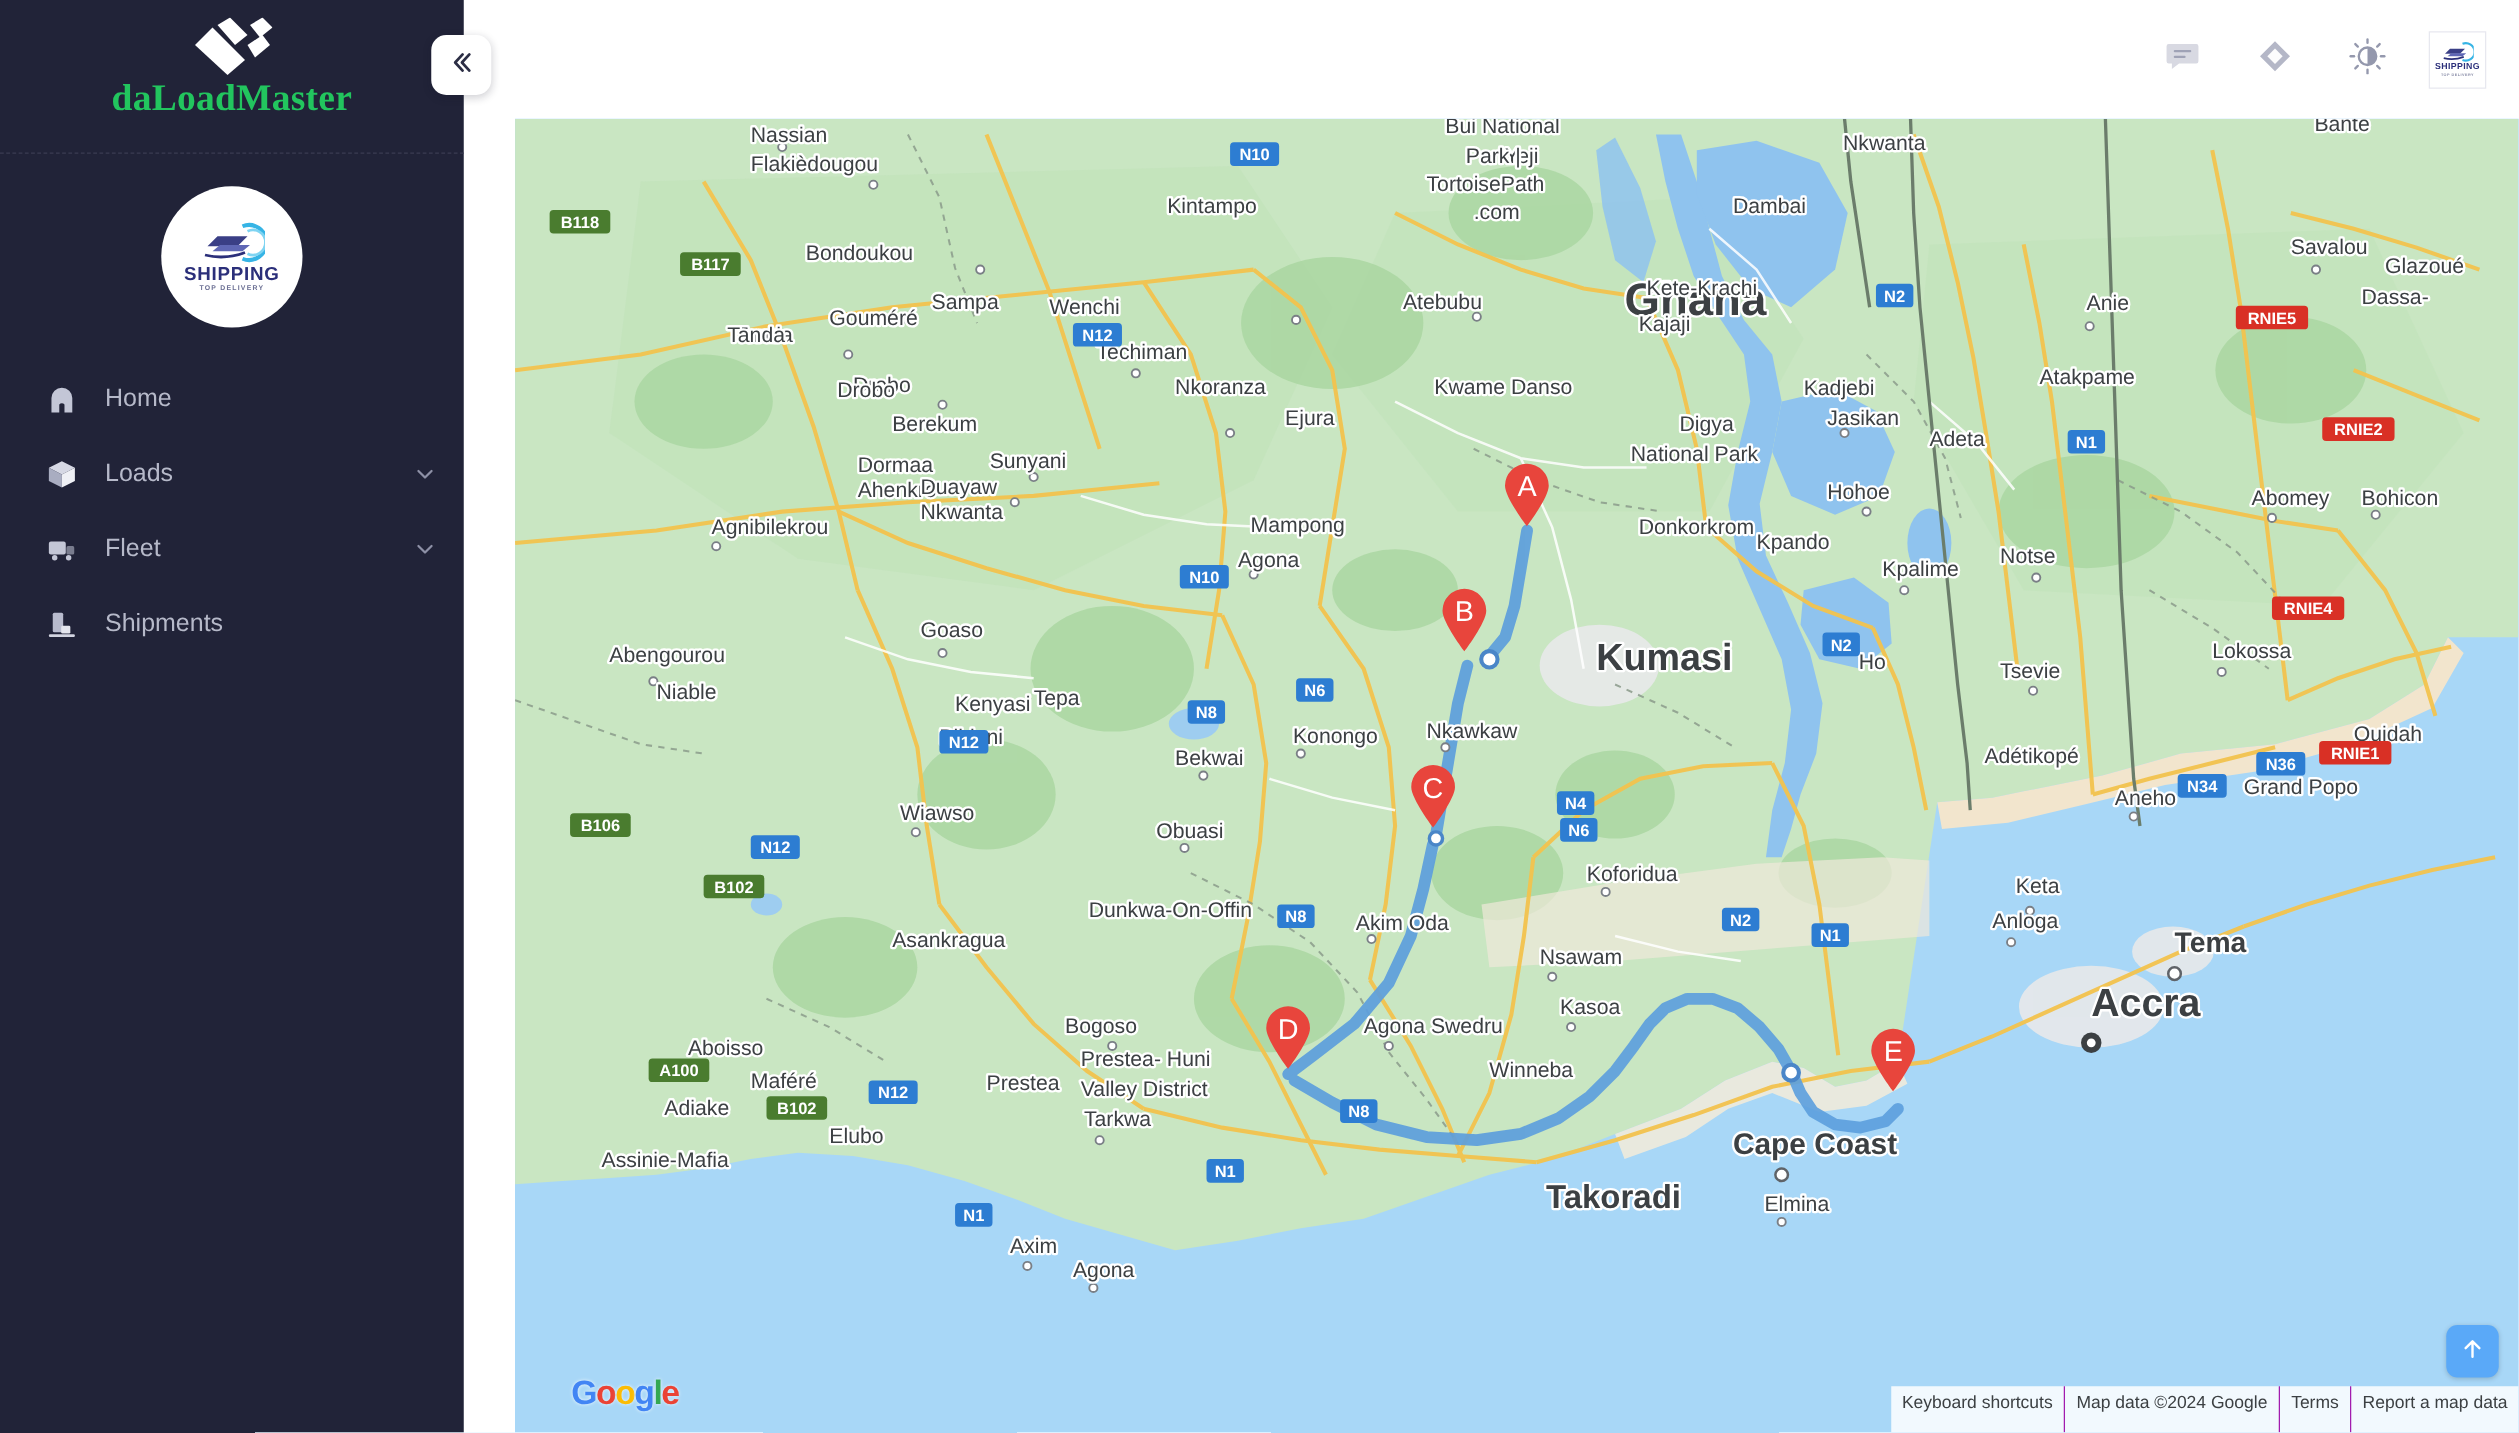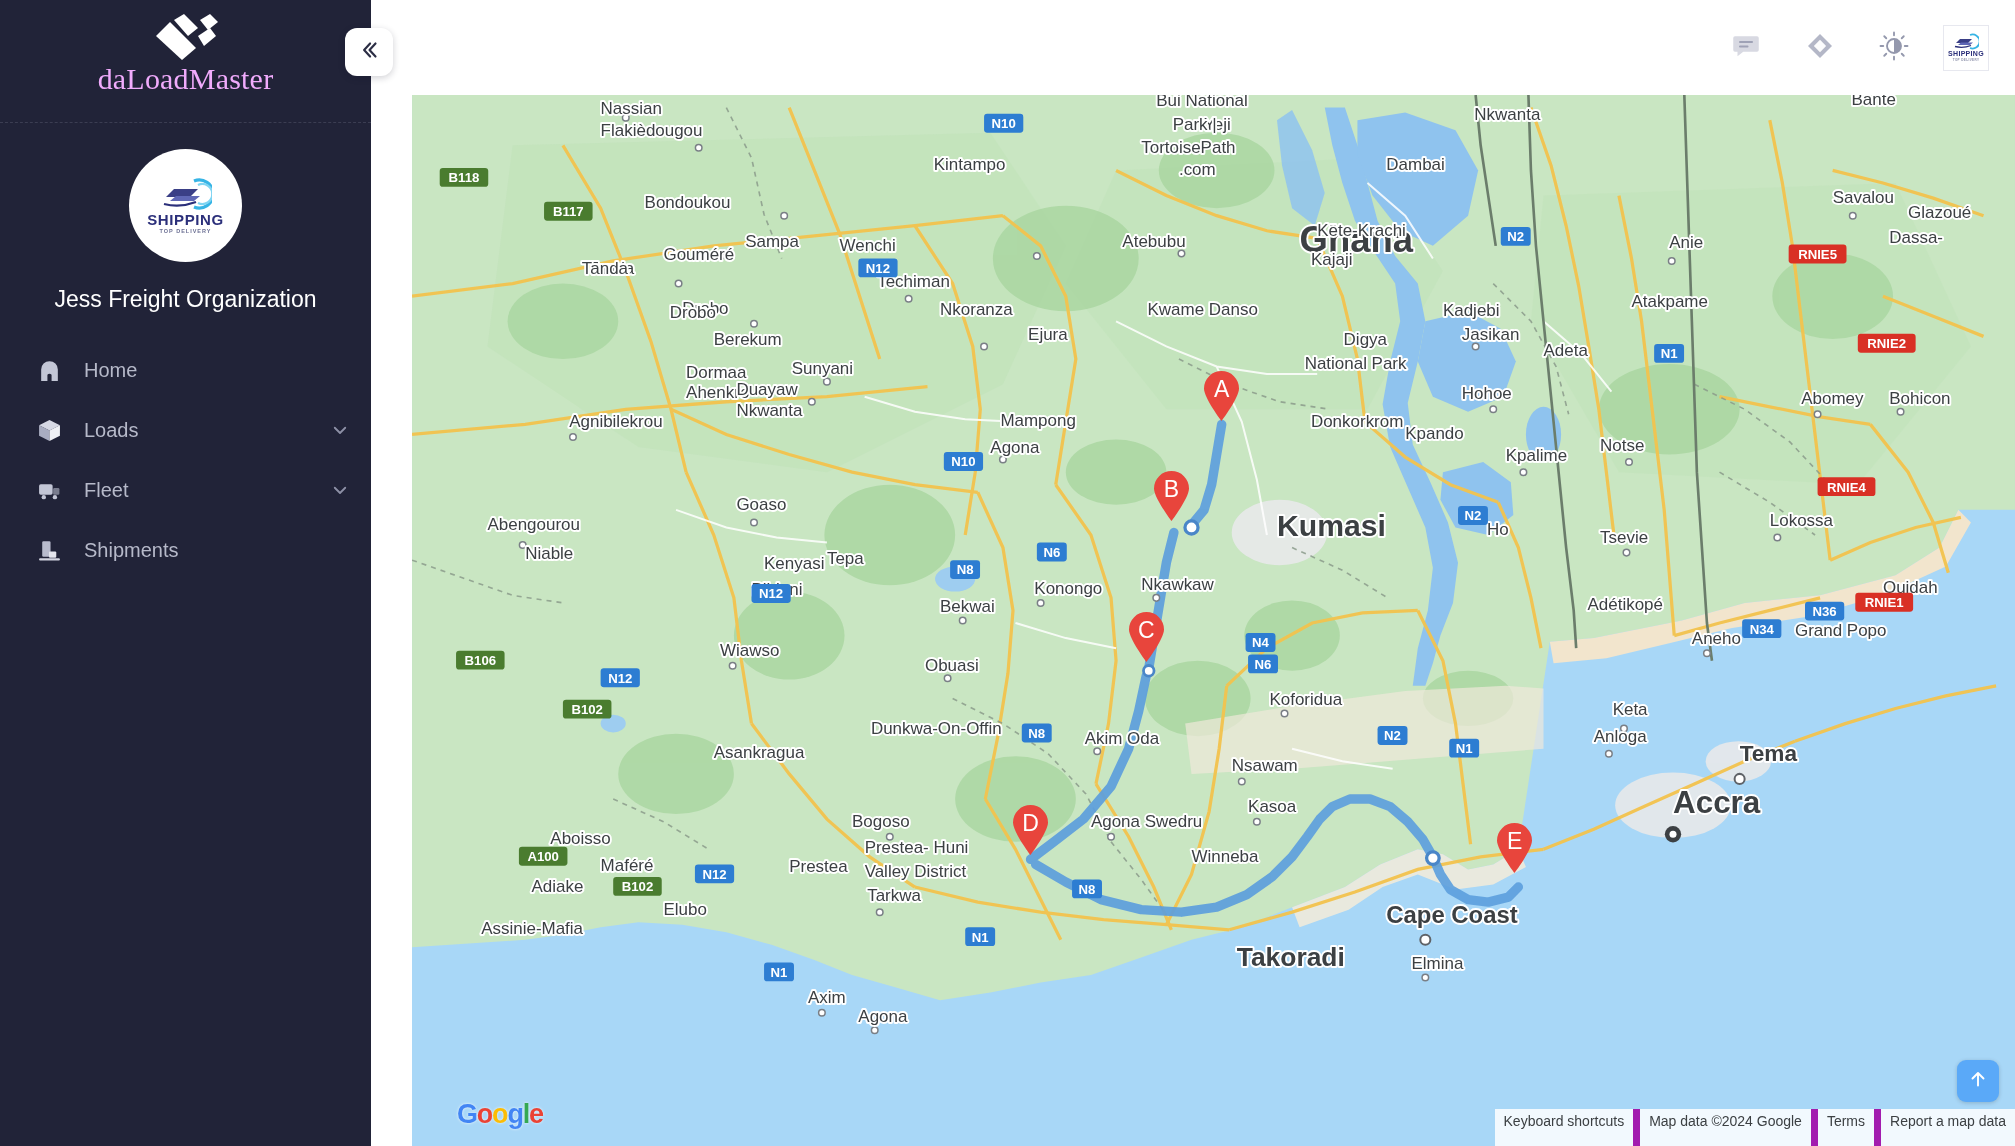--- a/index.html
+++ b/index.html
@@ -20,24 +20,25 @@
     position: relative;
     z-index: 20;
   }
   .brand {
     padding: 14px 0 26px 0;
     text-align: center;
     border-bottom: 1px dashed #3b3d52;
   }
   .brand-mark { display: block; margin: 0 auto 2px auto; }
   .brand-name {
-    color: #f0abfc;
+    color: #22c55e;
     font-family: "Liberation Serif", serif;
     font-size: 30px;
     letter-spacing: .2px;
+    font-weight: bold;
   }
   .org-block { padding-top: 26px; text-align: center; }
   .org-logo {
     width: 113px; height: 113px; border-radius: 50%;
     background: #ffffff;
     margin: 0 auto;
     display: flex; flex-direction: column;
     align-items: center; justify-content: center;
     overflow: hidden;
   }
@@ -139,21 +140,21 @@
     position: absolute; right: 0; bottom: 0;
     display: flex; align-items: stretch;
     height: 37px;
     font-size: 14px; color: #3c4043;
     background: rgba(255,255,255,.85);
   }
   .mf-item {
     padding: 3px 9px;
     white-space: nowrap;
     cursor: pointer;
-    border-left: 7px solid #a21caf;
+    border-left: 1px solid #a21caf;
     line-height: 18px;
   }
   .mf-item:first-child { border-left: none; }
 
   .scroll-top {
     position: absolute;
     right: 16px; bottom: 44px;
     width: 42px; height: 42px;
     border-radius: 9px;
     background: #5aa9f8;
@@ -196,21 +197,20 @@
         <svg class="boat" width="52" height="34" viewBox="0 0 52 34">
           <path d="M6 20 L30 20 L38 12 L14 12 Z" fill="#3a3f86"></path>
           <path d="M10 24 L34 24 L40 19 L16 19 Z" fill="#5f67b5"></path>
           <path d="M4 27 Q20 31 36 25" stroke="#2b2f7a" stroke-width="2.2" fill="none"></path>
           <path d="M34 4 A14 14 0 1 1 34 30" stroke="#36b4e5" stroke-width="3.2" fill="none"></path>
           <path d="M38 8 A10 10 0 1 1 38 26" stroke="#7fd4f2" stroke-width="2.2" fill="none"></path>
         </svg>
         <div class="lg-main">SHIPPING</div>
         <div class="lg-sub">TOP DELIVERY</div>
       </div>
-      <div class="org-name">Jess Freight Organization</div>
     </div>
 
     <nav class="nav">
 
       <div class="nav-item">
         <span class="nav-ico">
           <svg width="25" height="25" viewBox="0 0 24 24">
             <path d="M4 22 L4 11 A8 8 0 0 1 20 11 L20 22 L14 22 L14 16
                      A2.6 2.6 0 0 0 10 16 L10 22 Z" fill="#c3c6d6"></path>
           </svg>

